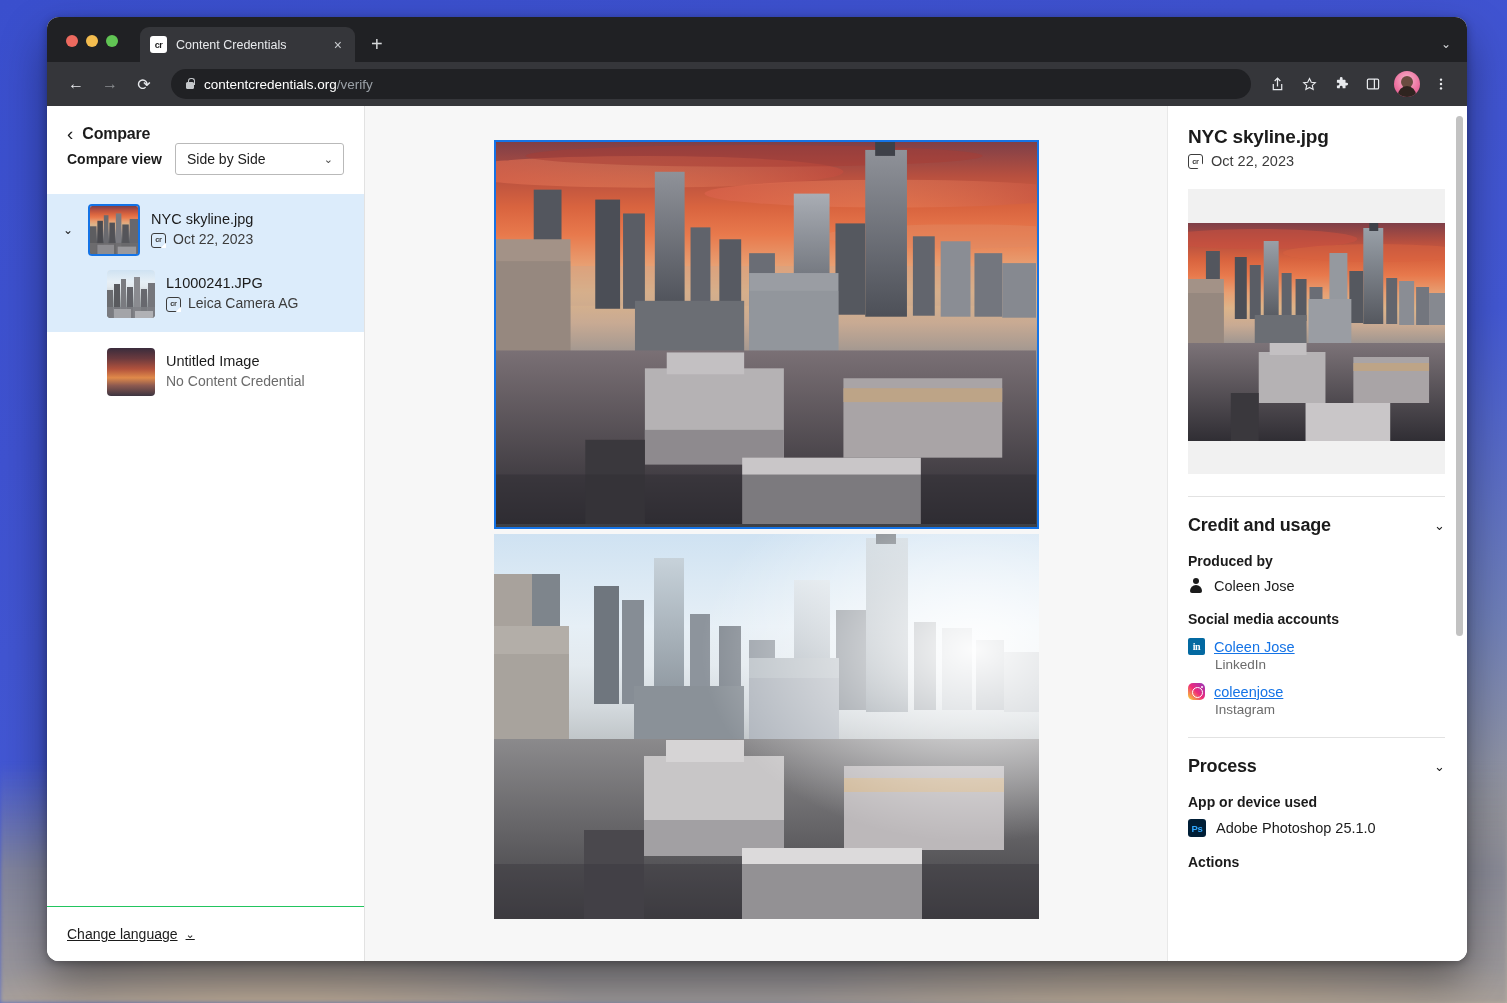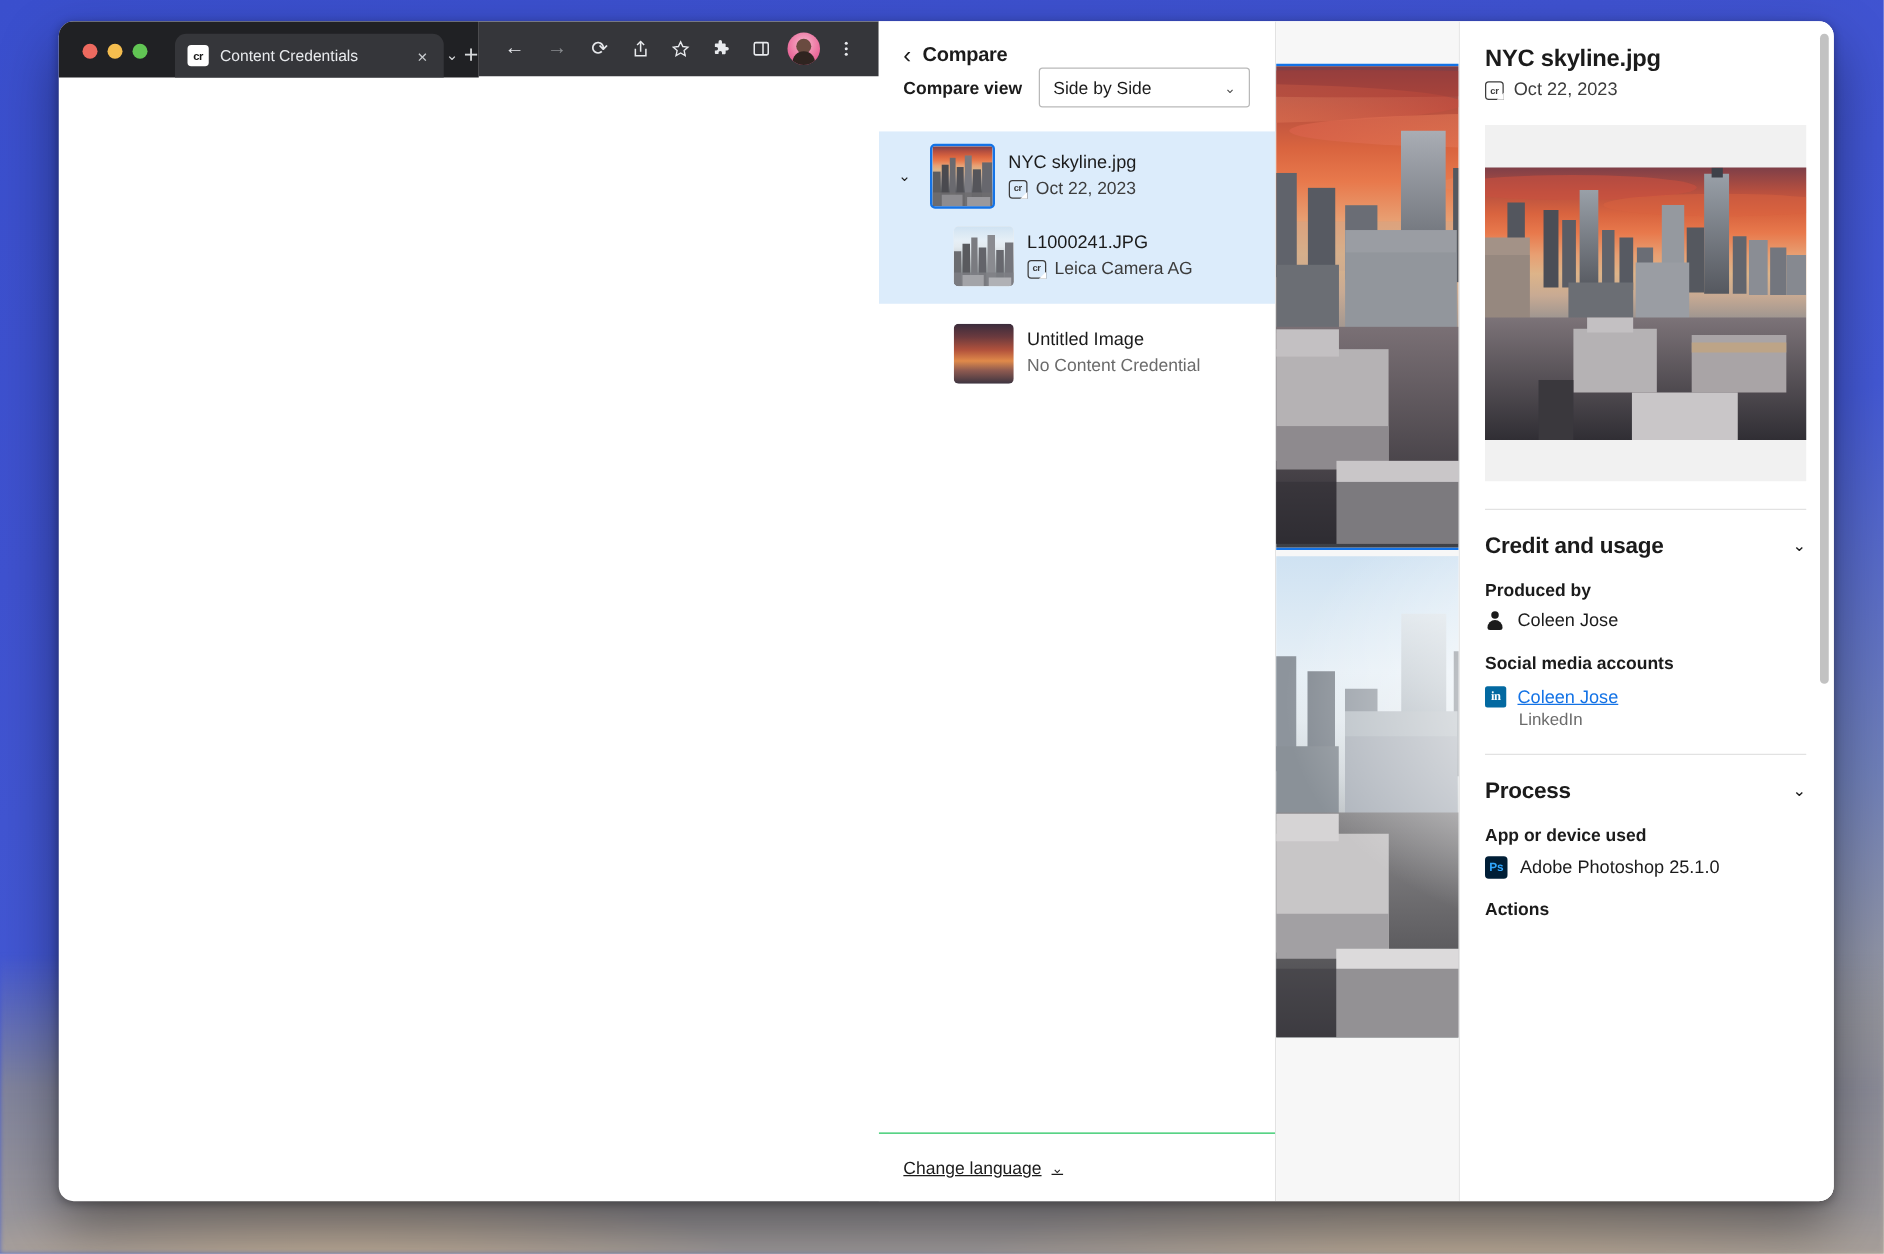--- a/index.html
+++ b/index.html
@@ -22,21 +22,21 @@
   }
 
   
   .browser-window {
     position: absolute; left: 47px; top: 17px;
     width: 1420px; height: 944px;
     border-radius: 12px;
     background: #fff;
     box-shadow: 0 22px 46px rgba(0,0,0,.42), 0 2px 8px rgba(0,0,0,.3);
     overflow: hidden;
-    display: flex; flex-direction: row;
+    display: flex; flex-direction: column;
   }
   .tab-strip {
     height: 45px; background: #202124; position: relative;
     display: flex; align-items: flex-end; flex: 0 0 45px;
   }
   .traffic-lights { display: flex; gap: 8px; padding: 0 0 15px 19px; align-items: center; }
   .tl { width: 12px; height: 12px; border-radius: 50%; }
   .tl.red { background: #ed6a5f; }
   .tl.yellow { background: #f4bd4f; }
   .tl.green { background: #61c554; }
@@ -274,20 +274,24 @@
       <div class="tab-close">×</div>
     </div>
     <div class="new-tab">+</div>
     <div class="tabstrip-chevron">⌄</div>
   </div>
 
   <div class="toolbar">
     <div class="nav-btn">←</div>
     <div class="nav-btn dim">→</div>
     <div class="nav-btn">⟳</div>
+    <div class="omnibox">
+      <span class="lock-icon"></span>
+      <span class="url-text"><span>contentcredentials.org</span><span class="path">/verify</span></span>
+    </div>
     <div class="tb-icons">
       <div class="tb-icon">
         <svg width="15" height="15" viewBox="0 0 16 16" fill="none" stroke="#e8eaed" stroke-width="1.3">
           <path d="M8 1.5v8.5"></path>
             <path d="M5 4.3L8 1.3l3 3"></path>
             <path d="M3.5 7.5v6h9v-6"></path>
         </svg>
       </div>
       <div class="tb-icon">
         <svg width="15" height="15" viewBox="0 0 16 16" fill="none" stroke="#e8eaed" stroke-width="1.2">
@@ -599,20 +603,27 @@
         <div class="field-label">Social media accounts</div>
 
         <div class="social-item">
           <div class="social-top">
             <span class="li-icon">in</span>
             <span class="social-link">Coleen Jose</span>
           </div>
           <div class="social-net">LinkedIn</div>
         </div>
 
+        <div class="social-item">
+          <div class="social-top">
+            <span class="ig-icon"></span>
+            <span class="social-link">coleenjose</span>
+          </div>
+          <div class="social-net">Instagram</div>
+        </div>
       </div>
 
       <div class="divider" style="margin-top:20px;"></div>
 
       <div class="section">
         <div class="section-head">
           <span class="section-title">Process</span>
           <span class="section-chevron">⌄</span>
         </div>
 

